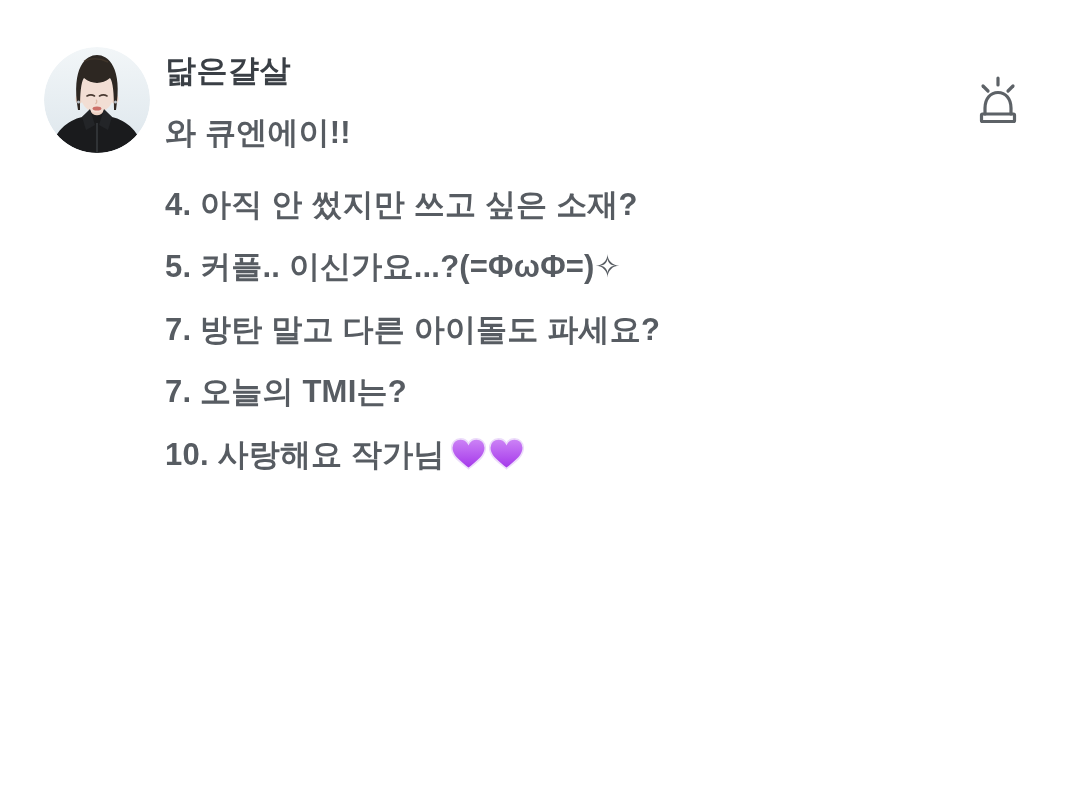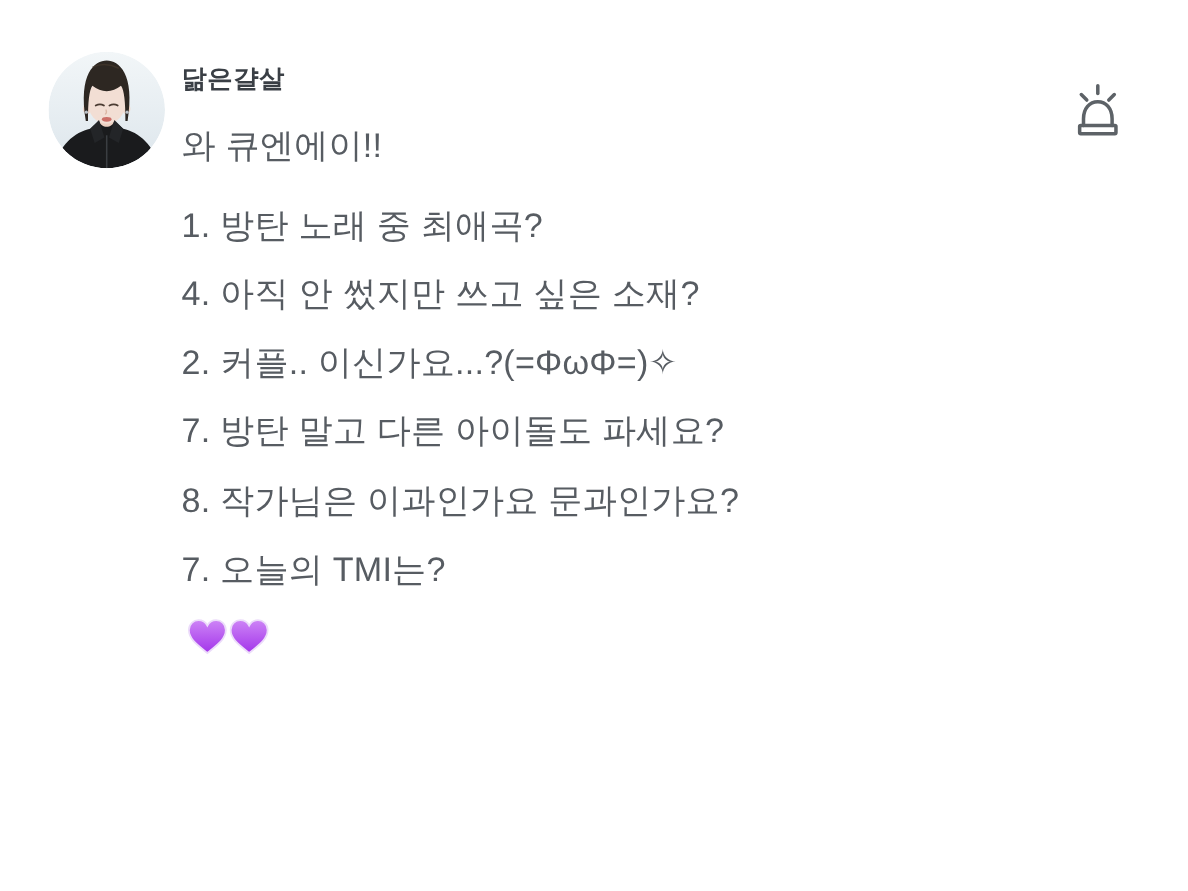--- a/index.html
+++ b/index.html
@@ -30,35 +30,36 @@
     width: 46px; height: 52px;
     background: none; border: none;
     cursor: pointer;
     padding: 0;
   }
   .content {
     position: absolute;
     left: 165px; top: 52px; right: 120px;
   }
   .username {
-    font-size: 23px;
+    font-size: 31px;
     font-weight: 700;
     color: #3a3f45;
     line-height: 38px;
     letter-spacing: 0.5px;
     cursor: pointer;
     display: inline-block;
   }
   .body-lines { margin-top: 12px; }
   .line {
     font-size: 31px;
     color: #575c62;
     line-height: 62.6px;
     white-space: nowrap;
     letter-spacing: 0.2px;
+    font-weight: bold;
   }
   .line.intro { margin-bottom: 9px; }
   .hearts { display: inline-block; vertical-align: -7px; margin-left: 4px; }
   .hearts svg { display: inline-block; margin-right: -1px; }
 </style>
 </head>
 <body>
 
 <div class="post-card">
 
@@ -118,28 +119,26 @@
         <rect x="5.5" y="41" width="33" height="7.5" rx="1"></rect>
       </g>
     </svg>
   </button>
 
   <div class="content">
     <div class="username">닮은걀살</div>
 
     <div class="body-lines">
       <div class="line intro">와 큐엔에이!!</div>
-      <div class="line">1. 방탄 노래 중 최애곡?</div>
       <div class="line">4. 아직 안 썼지만 쓰고 싶은 소재?</div>
-      <div class="line">2. 커플.. 이신가요...?(=ΦωΦ=)✧</div>
+      <div class="line">5. 커플.. 이신가요...?(=ΦωΦ=)✧</div>
       <div class="line">7. 방탄 말고 다른 아이돌도 파세요?</div>
-      <div class="line">8. 작가님은 이과인가요 문과인가요?</div>
       <div class="line">7. 오늘의 TMI는?</div>
       <div class="line">
-        <span class="hearts"><svg viewBox="0 0 36 33" width="39" height="36">
+        <span>10. 사랑해요 작가님</span><span class="hearts"><svg viewBox="0 0 36 33" width="39" height="36">
             <defs>
               <linearGradient id="hg1" x1="0" y1="0" x2="0" y2="1">
                 <stop offset="0" stop-color="#cd84f6"></stop>
                 <stop offset="1" stop-color="#a335ea"></stop>
               </linearGradient>
             </defs>
             <path d="M18,30 C10,23.5 2.5,18.5 2.5,10.8 C2.5,5.6 6.4,2.5 10.6,2.5 C13.7,2.5 16.6,4.3 18,7 C19.4,4.3 22.3,2.5 25.4,2.5 C29.6,2.5 33.5,5.6 33.5,10.8 C33.5,18.5 26,23.5 18,30 Z" fill="url(#hg1)" stroke="#ecdcfa" stroke-width="1.5"></path>
           </svg><svg viewBox="0 0 36 33" width="39" height="36">
             <path d="M18,30 C10,23.5 2.5,18.5 2.5,10.8 C2.5,5.6 6.4,2.5 10.6,2.5 C13.7,2.5 16.6,4.3 18,7 C19.4,4.3 22.3,2.5 25.4,2.5 C29.6,2.5 33.5,5.6 33.5,10.8 C33.5,18.5 26,23.5 18,30 Z" fill="url(#hg1)" stroke="#ecdcfa" stroke-width="1.5"></path>
           </svg></span>

